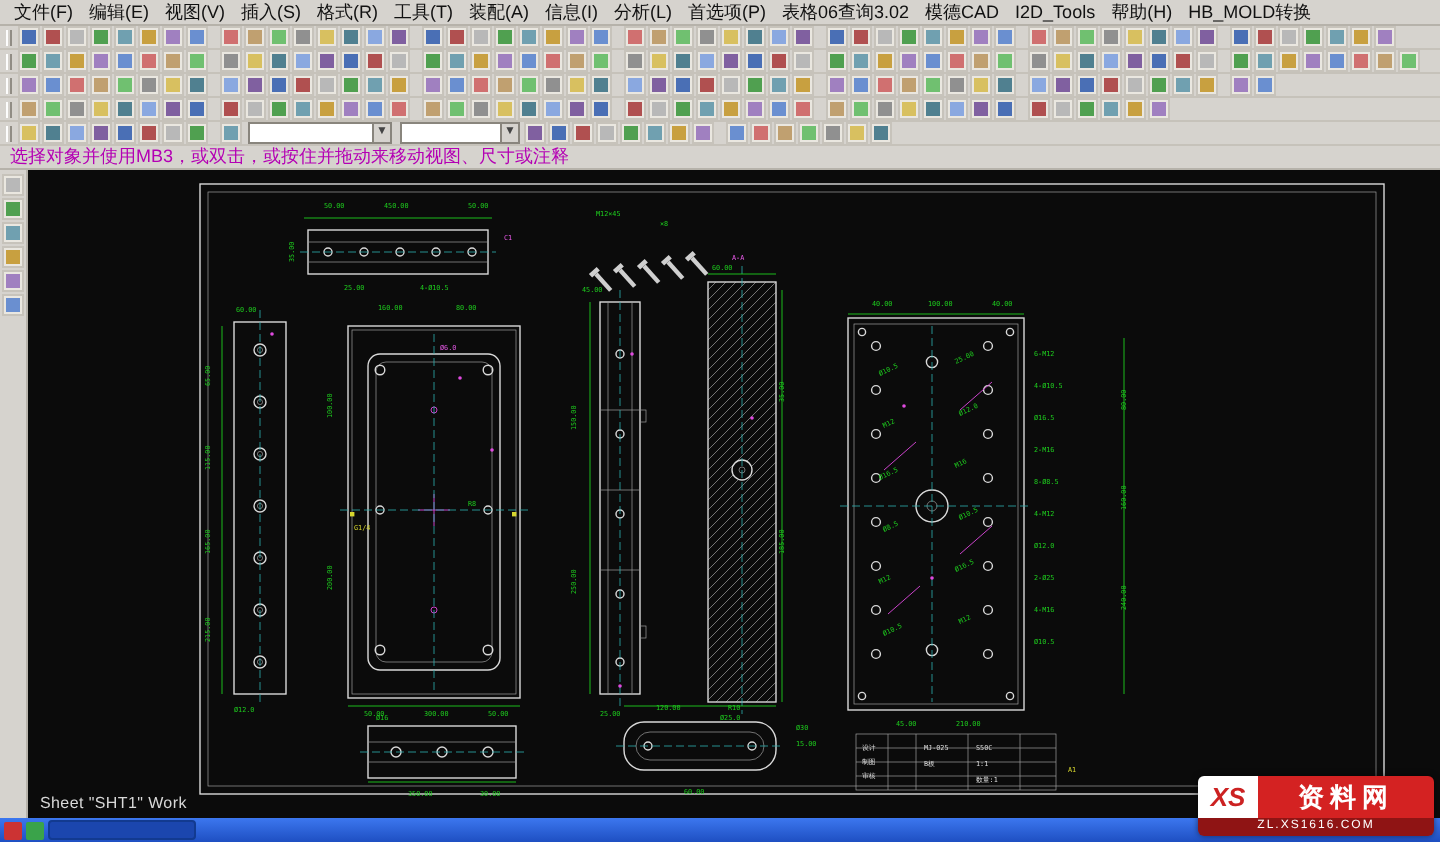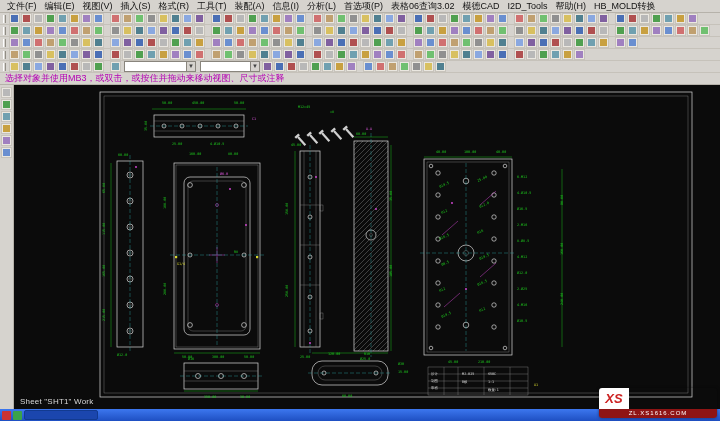--- a/index.html
+++ b/index.html
@@ -1142,15 +1142,16 @@
   <span style="display:flex;gap:2px">
       <div class="taskicon" style="background: rgb(204, 51, 51);"></div>
       <div class="taskicon" style="background: rgb(58, 163, 74);"></div>
     </span>
   <div class="taskbtn"></div>
 </div>
 
 <div class="watermark">
   <div class="wm-top">
     <div class="wm-logo">XS</div>
+    <div class="wm-title">资料网</div>
   </div>
   <div class="wm-url">ZL.XS1616.COM</div>
 </div>
 
 </body></html>

